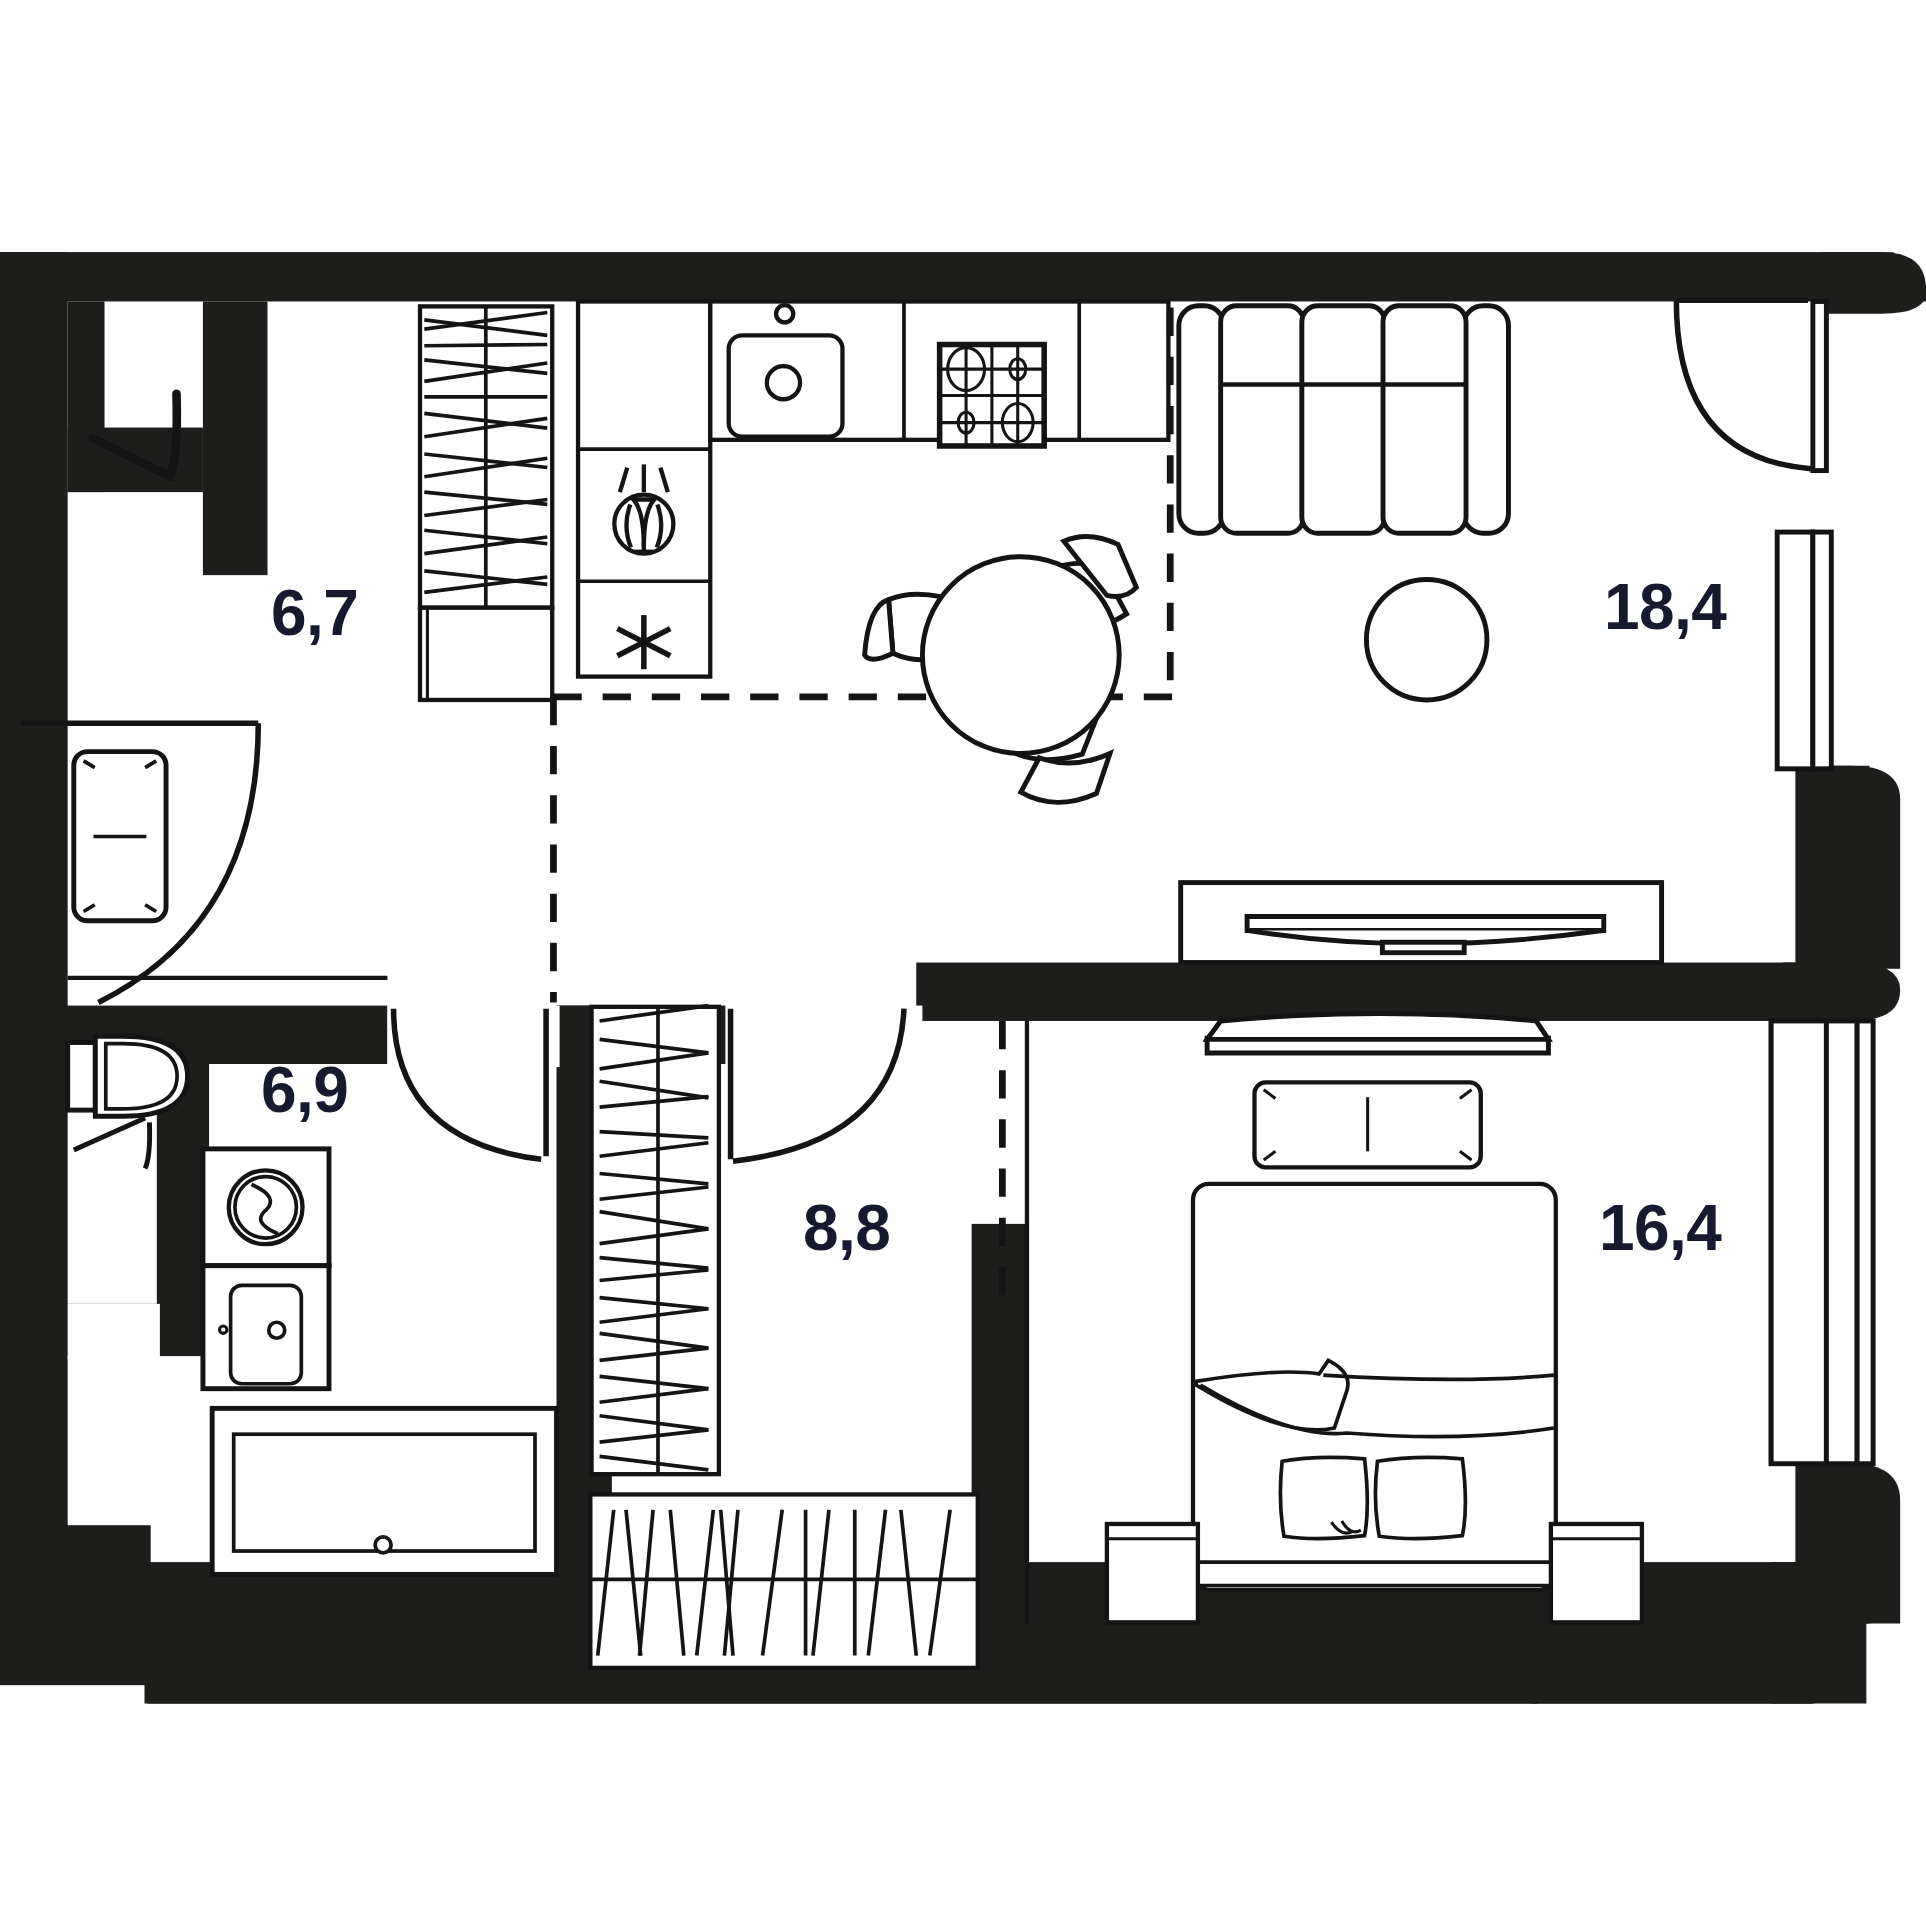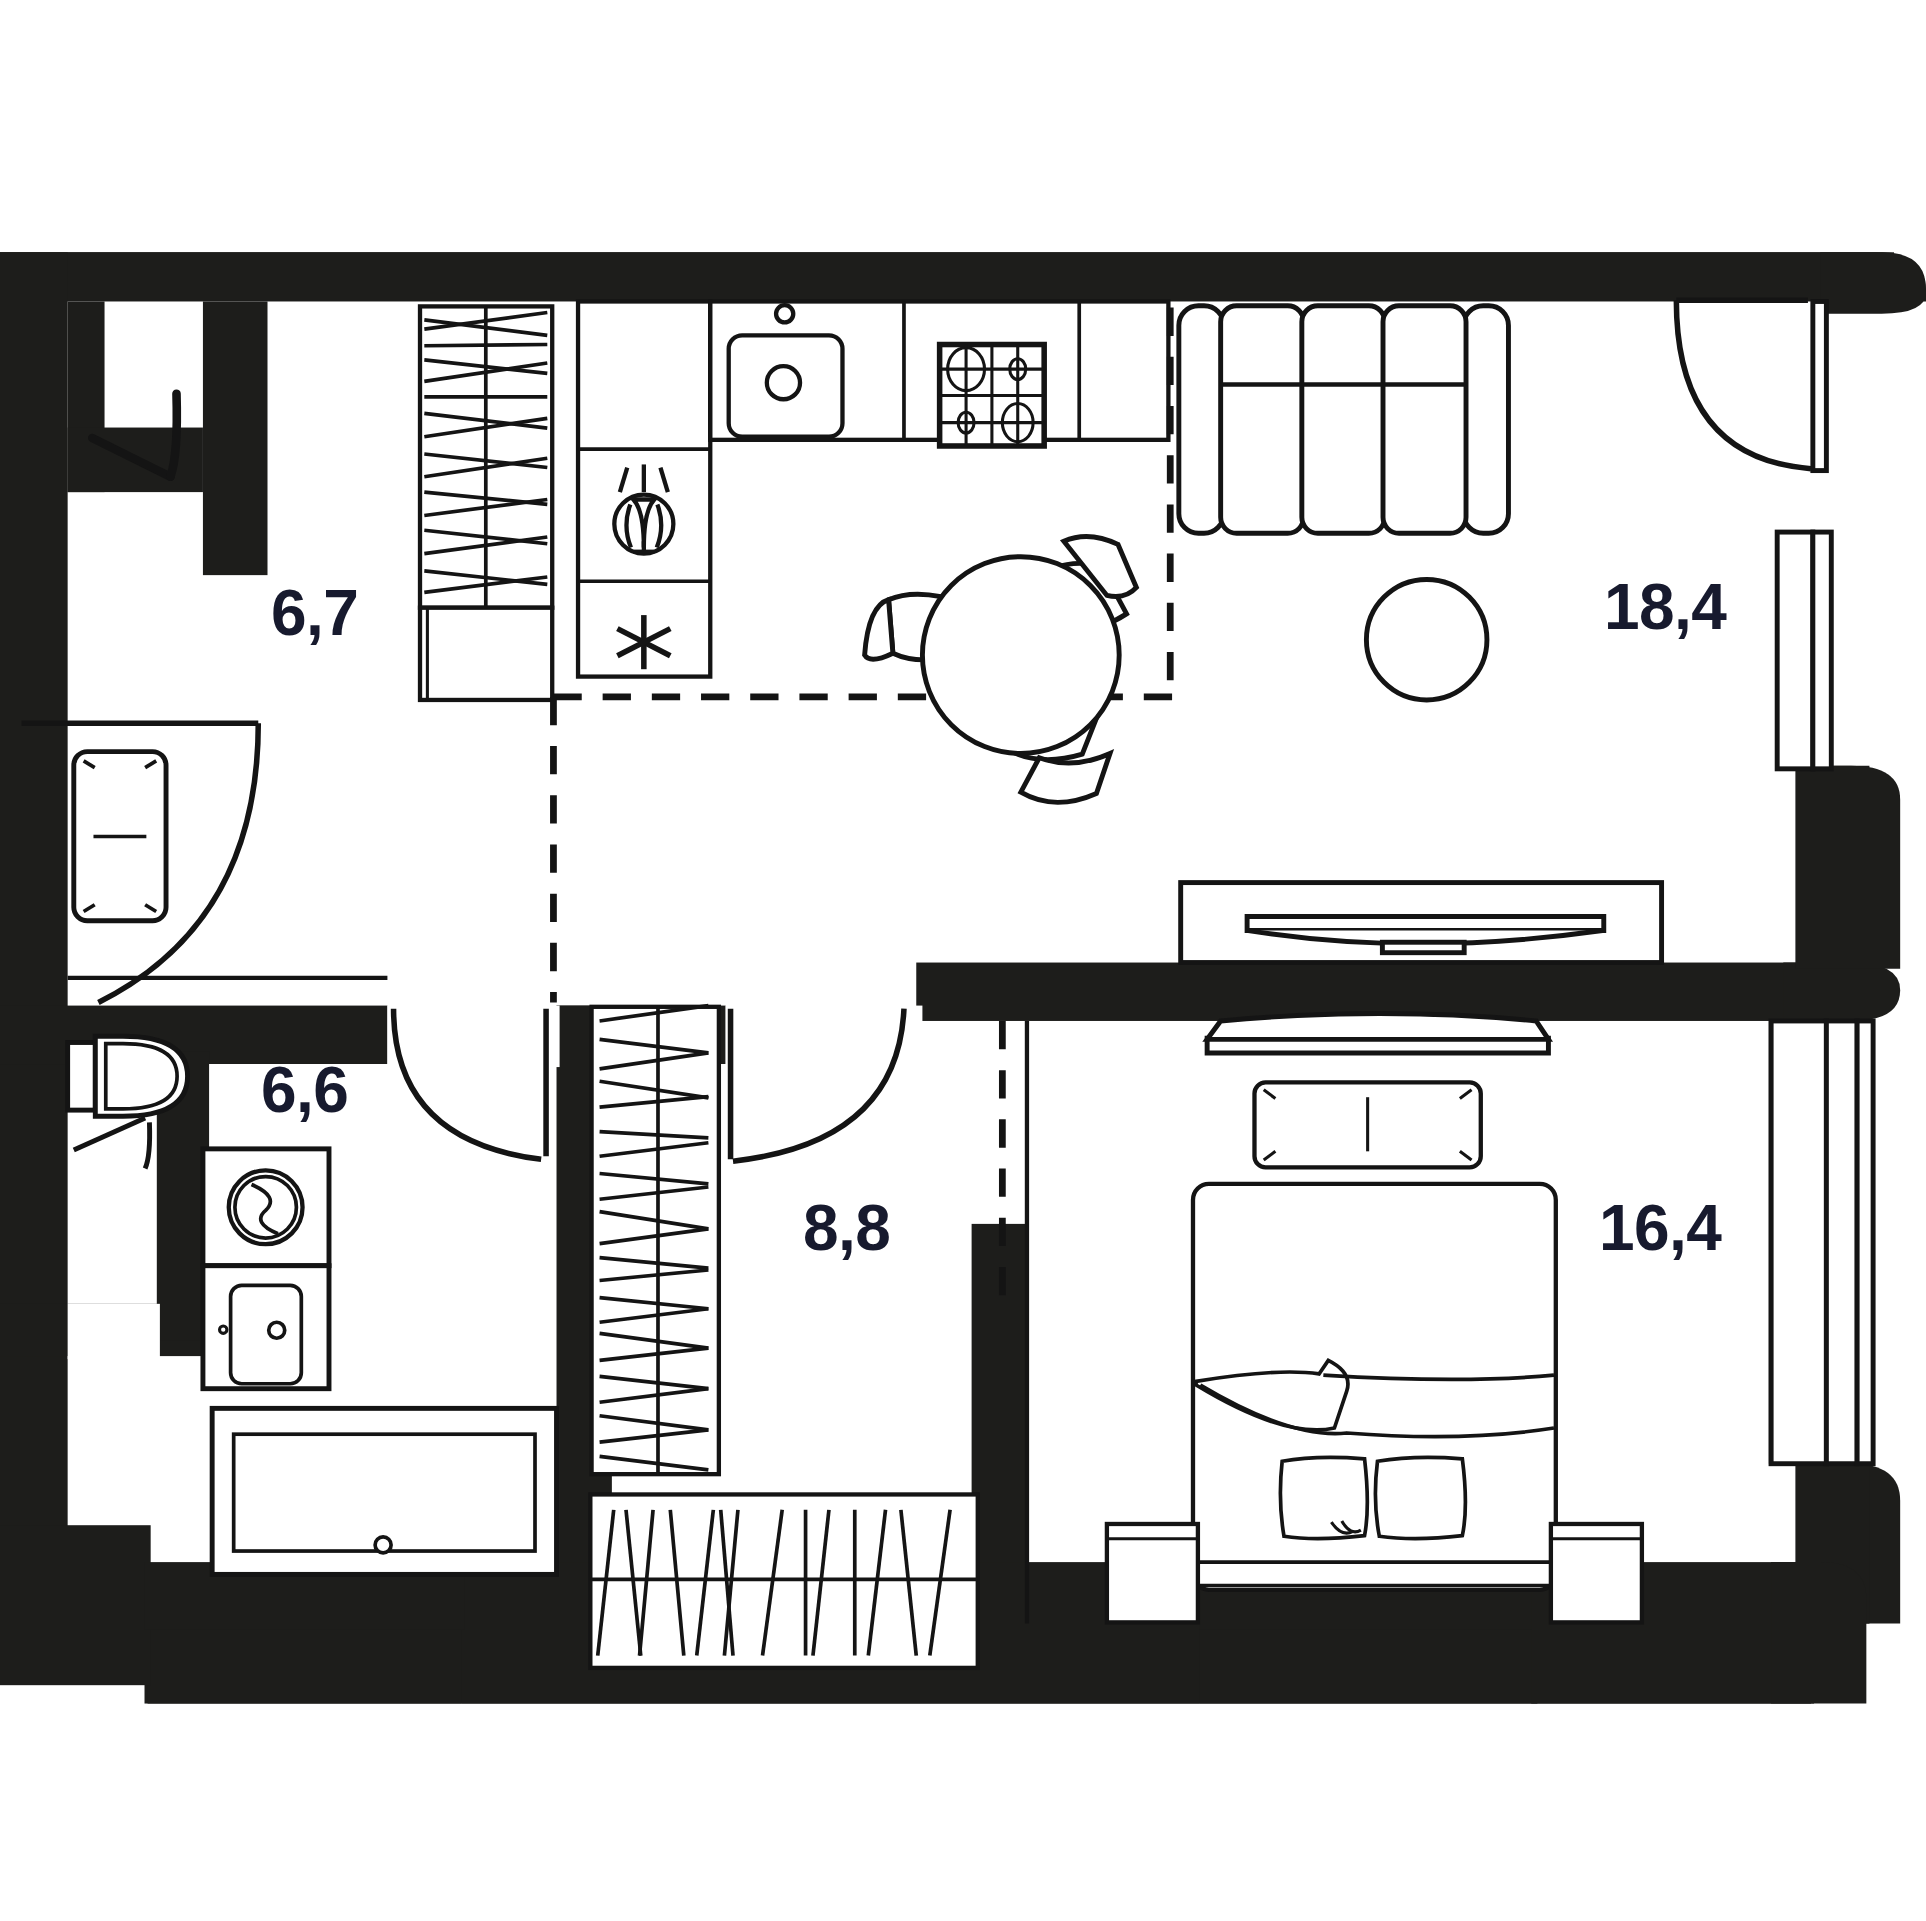--- a/index.html
+++ b/index.html
@@ -373,21 +373,21 @@
     </g>
 
     <g fill="none" stroke="#141414" stroke-width="7">
       <line x1="2880" y1="1660" x2="2880" y2="2380"></line>
     </g>
 
   </svg>
 
   <div class="area-label" style="left:271px;top:581px;">6,7</div>
 
-  <div class="area-label" style="left:261px;top:1058px;">6,6</div>
+  <div class="area-label" style="left:261px;top:1058px;">6,9</div>
 
   <div class="area-label" style="left:803px;top:1196px;">8,8</div>
 
   <div class="area-label" style="left:1596px;top:575px;margin-left:8px;">18,4</div>
 
   <div class="area-label" style="left:1599px;top:1196px;">16,4</div>
 
 </div>
 
 

